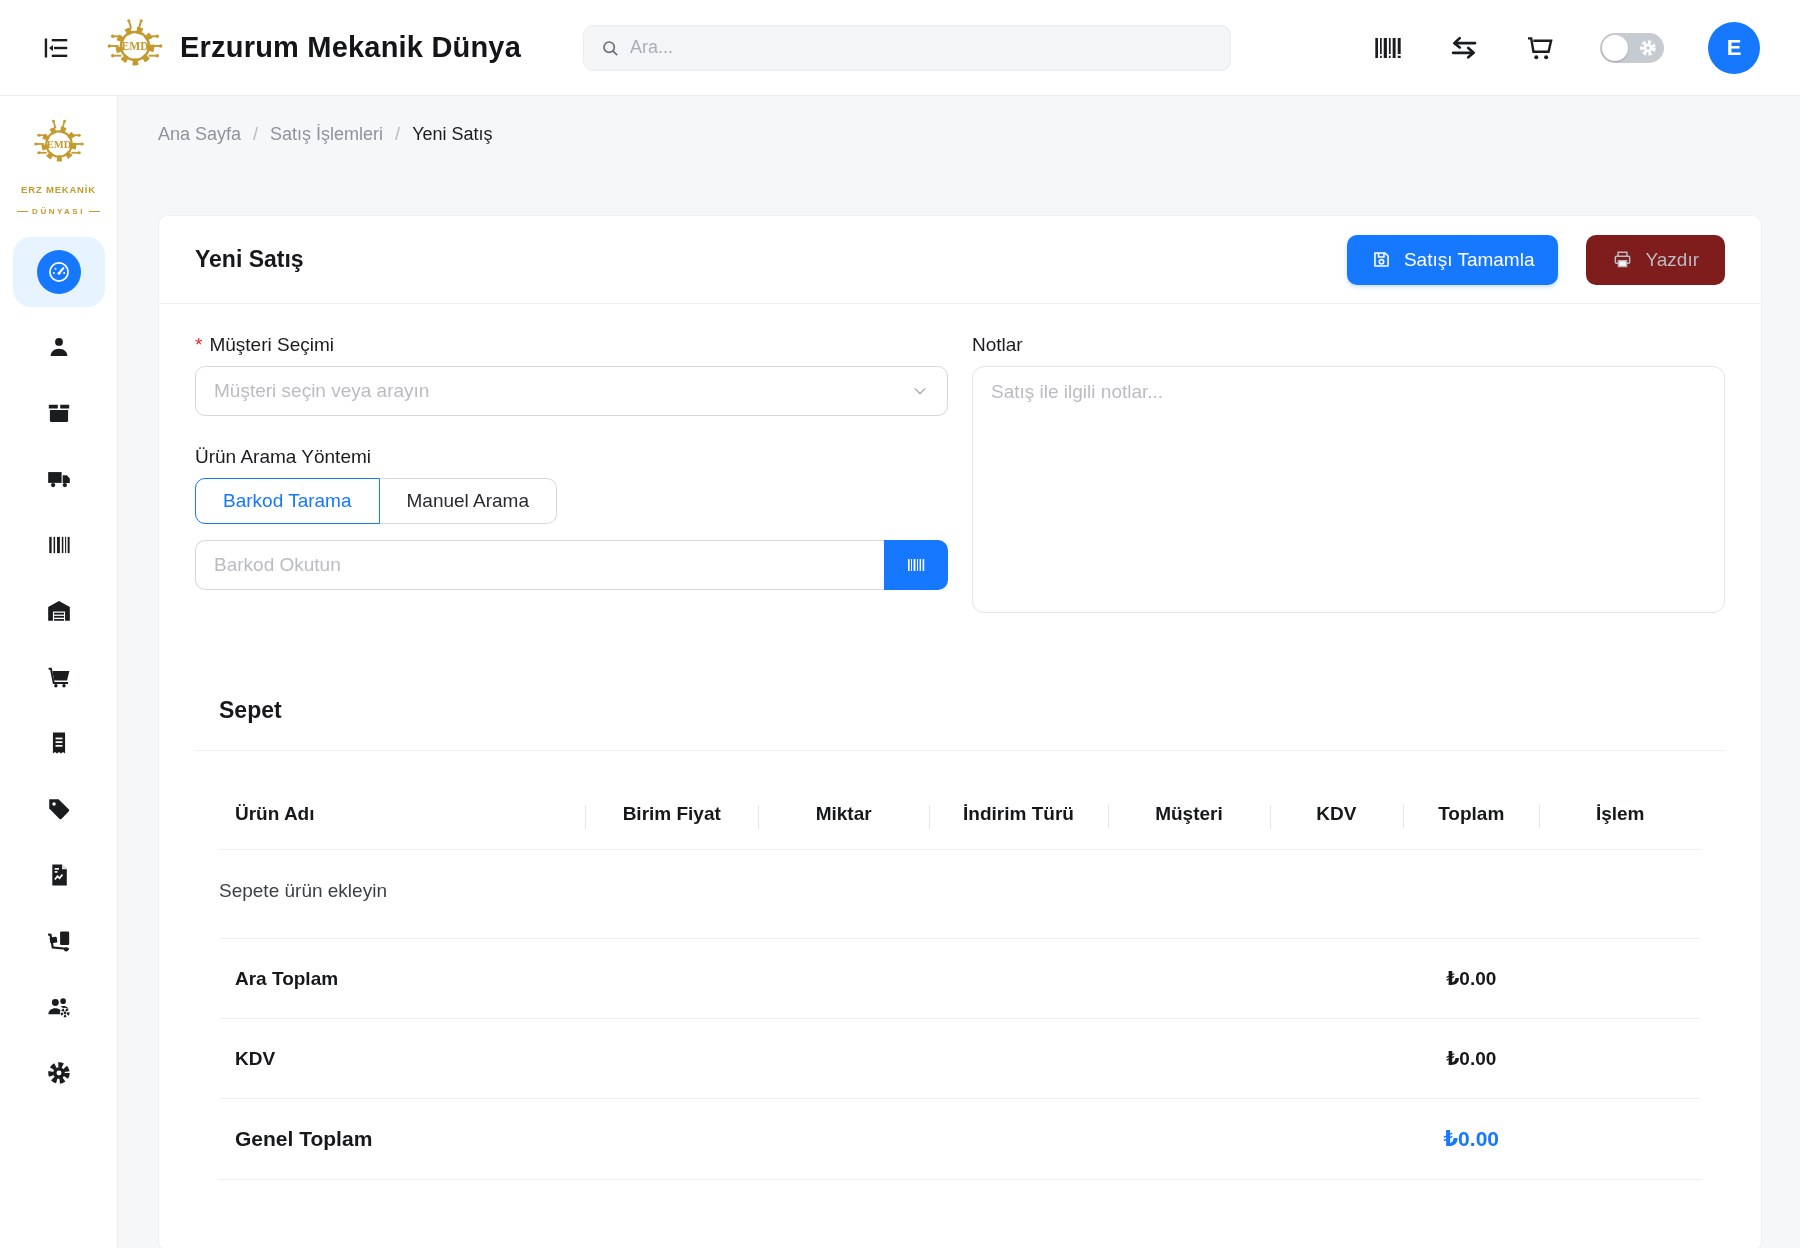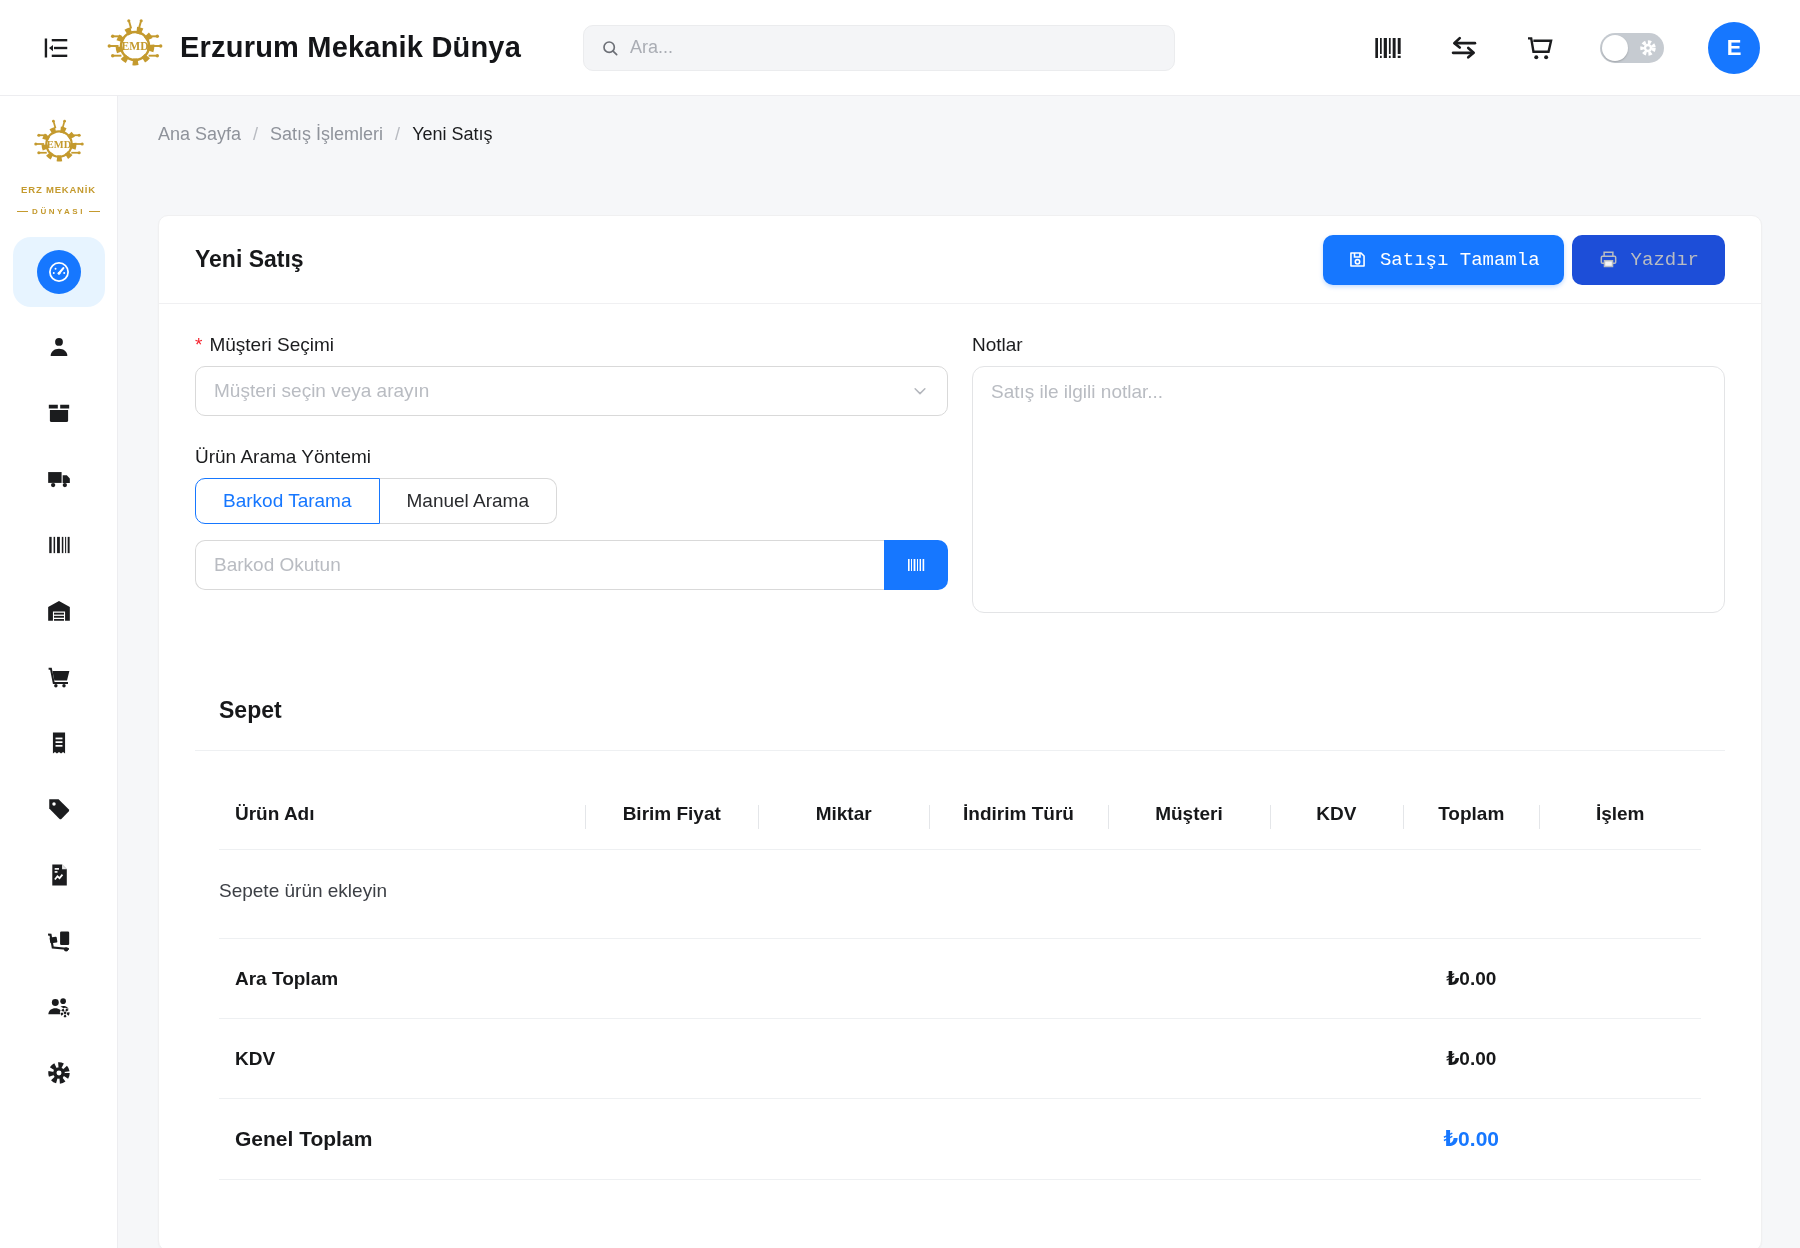--- a/index.html
+++ b/index.html
@@ -10,21 +10,21 @@
   
   .topbar { display:flex; align-items:center; height:96px; background:#fff;
             border-bottom:1px solid #ededf0; padding:0 40px 0 36px; }
   .icon-btn { background:none; border:none; cursor:pointer; color:#1b1c1e;
               display:flex; align-items:center; justify-content:center; }
   .hamburger { width:40px; height:40px; margin-right:28px; }
   .hamburger svg { width:30px; height:30px; }
   .brand { display:flex; align-items:center; gap:14px; }
   .brand-logo svg { width:62px; height:62px; }
   .brand-title { font-size:29px; font-weight:700; letter-spacing:.2px; color:#141518; }
-  .search { margin-left:62px; width:592px; height:46px; background:#f4f5f7;
+  .search { margin-left:62px; width:648px; height:46px; background:#f4f5f7;
             border:1px solid #ebecee; border-radius:10px; display:flex; align-items:center;
             padding:0 16px; gap:10px; }
   .search svg { width:20px; height:20px; color:#6c6f76; flex:0 0 auto; }
   .search input { flex:1; border:none; outline:none; background:transparent; font-size:18px;
                   font-family:inherit; color:#17181a; }
   .search input::placeholder { color:#aaadb4; }
   .top-actions { margin-left:auto; display:flex; align-items:center; gap:44px; }
   .top-actions .icon-btn svg { width:32px; height:32px; }
   .toggle { position:relative; width:64px; height:30px; background:#c6cbd1; border-radius:15px;
             border:none; cursor:pointer; flex:0 0 auto; }
@@ -62,26 +62,26 @@
   .crumb { color:#8f939b; text-decoration:none; cursor:pointer; background:none; border:none;
            font-size:18px; font-family:inherit; }
   .crumb-sep { color:#b8bbc1; }
   .crumb.current { color:#1b1c1e; cursor:default; }
 
   .card { margin-top:68px; background:#fff; border:1px solid #f0f0f1; border-radius:10px;
           box-shadow:0 1px 2px rgba(0,0,0,.03); padding-bottom:70px; }
   .card-header { height:88px; display:flex; align-items:center; padding:0 36px;
                  border-bottom:1px solid #f0f0f2; }
   .card-title { font-size:23px; font-weight:700; }
-  .card-actions { margin-left:auto; display:flex; align-items:center; gap:8px;font-family:Liberation Mono, monospace; }
+  .card-actions { margin-left:auto; display:flex; align-items:center; gap:28px; }
   .btn { display:flex; align-items:center; gap:12px; height:50px; border-radius:10px;
          font-size:19px; font-family:inherit; border:none; cursor:pointer; }
   .btn svg { width:21px; height:21px; }
   .btn-primary { background:#1677ff; color:#fff; padding:0 24px; box-shadow:0 2px 4px rgba(22,119,255,.25); }
-  .btn-disabled { background:#1d4ed8; color:#b9bcc1; padding:0 26px; cursor:not-allowed; }
+  .btn-disabled { background:#7f1d1d; color:#b9bcc1; padding:0 26px; cursor:not-allowed; }
 
   .card-body { padding:30px 36px 0; }
   .form-grid { display:grid; grid-template-columns:1fr 1fr; gap:24px; }
   .field-label { font-size:19px; color:#1b1c1e; display:flex; align-items:center; }
   .req { color:#f5222d; margin-right:7px; font-size:19px; }
   .select-box { margin-top:10px; height:50px; border:1px solid #d9d9d9; border-radius:10px;
                 display:flex; align-items:center; padding:0 18px; cursor:pointer; background:#fff; }
   .select-box .ph { font-size:19px; color:#b9bcc2; }
   .select-box svg { margin-left:auto; width:18px; height:18px; color:#b4b7bd; }
   .method-label { margin-top:30px; }

